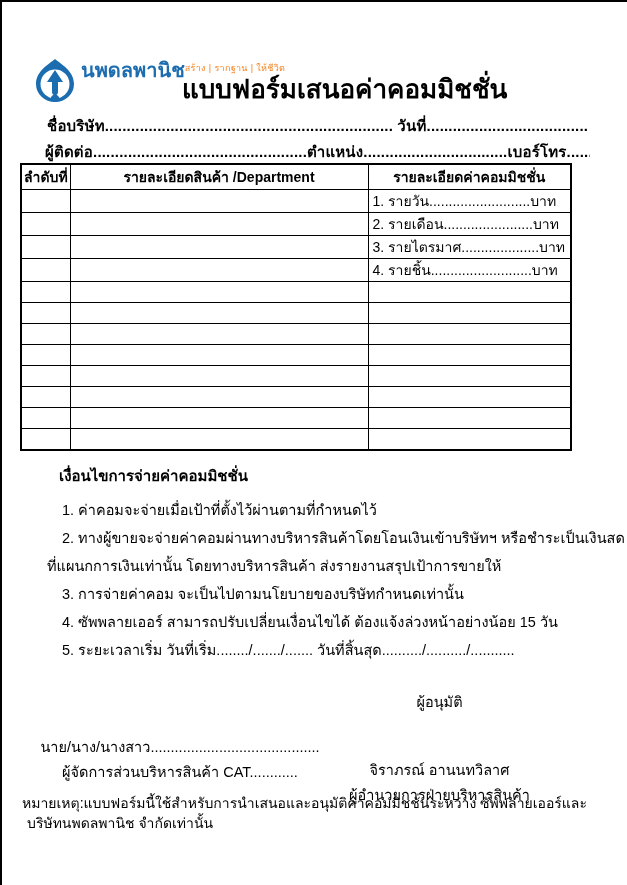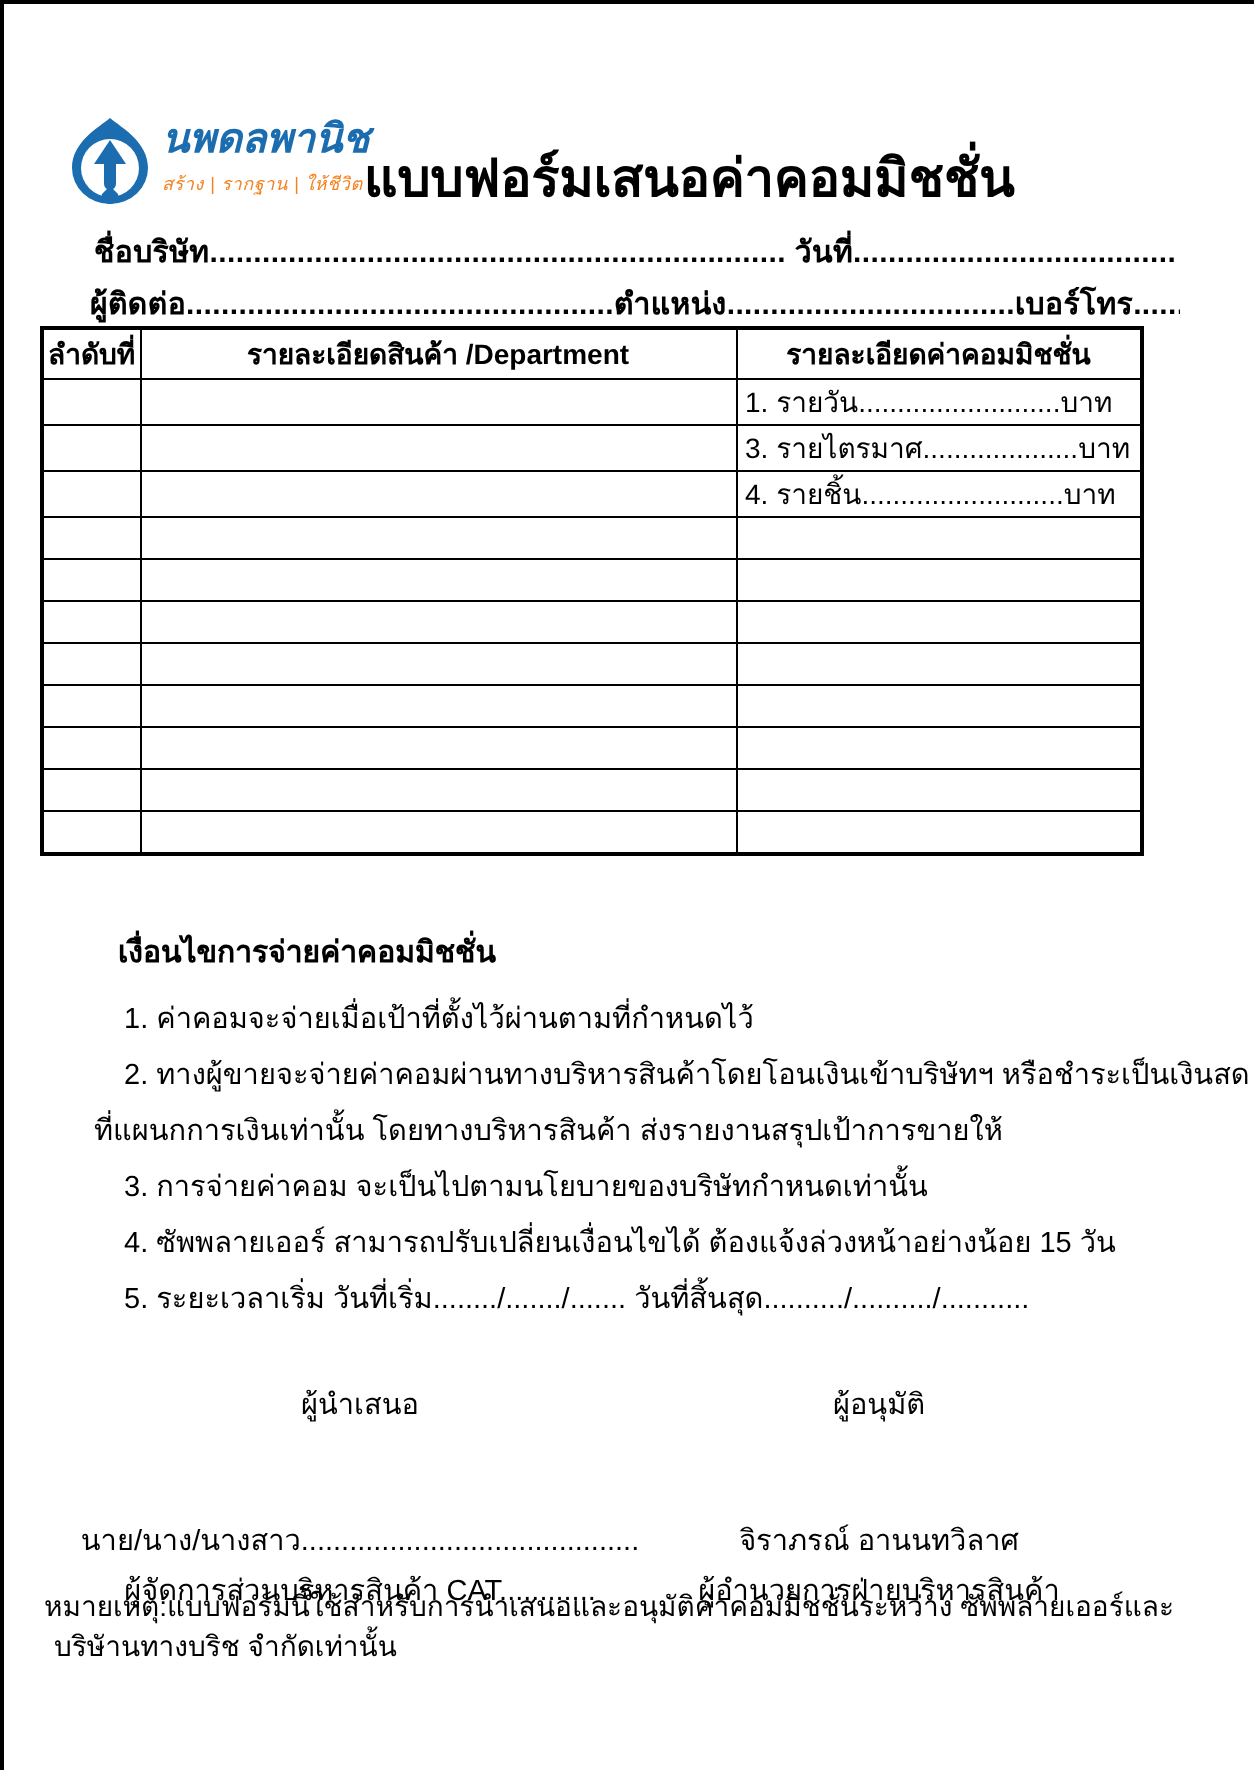--- a/index.html
+++ b/index.html
@@ -13,21 +13,21 @@
   }
   .page{
     position:absolute;top:0;left:0;width:627px;height:885px;
     border-top:2px solid #000;
     border-left:2px solid #000;
     box-sizing:border-box;
   }
   
   .logo-row{position:absolute;top:56px;left:33px;display:flex;align-items:flex-start;}
   .logo-icon{width:40px;height:44px;flex:0 0 auto;}
-  .logo-texts{margin-left:6px;display:flex;flex-direction:column;font-style:italic;}
+  .logo-texts{margin-left:6px;display:flex;}
   .logo-name{font-weight:bold;font-size:20px;line-height:24px;color:#1b6db0;}
   .logo-tagline{font-size:9px;color:#f58220;margin-top:3px;letter-spacing:.3px;}
   .logo-tagline .sep{color:#f58220;margin:0 3px;font-weight:300;}
   .doc-title{
     position:absolute;top:66px;left:180px;
     font-size:26px;font-weight:bold;white-space:nowrap;
   }
   
   .field-line{
     position:absolute;font-size:15px;font-weight:bold;
@@ -112,20 +112,25 @@
     </thead>
     <tbody>
       <tr>
           <td class="c1"></td>
           <td class="c2"></td>
           <td class="c3">1.  รายวัน..........................บาท</td>
         </tr>
       <tr>
           <td class="c1"></td>
           <td class="c2"></td>
+          <td class="c3">2.  รายเดือน.......................บาท</td>
+        </tr>
+      <tr>
+          <td class="c1"></td>
+          <td class="c2"></td>
           <td class="c3">3.  รายไตรมาศ....................บาท</td>
         </tr>
       <tr>
           <td class="c1"></td>
           <td class="c2"></td>
           <td class="c3">4.  รายชิ้น..........................บาท</td>
         </tr>
       <tr>
           <td class="c1"></td>
           <td class="c2"></td>
@@ -174,31 +179,30 @@
     <div class="cond-item">1.  ค่าคอมจะจ่ายเมื่อเป้าที่ตั้งไว้ผ่านตามที่กำหนดไว้</div>
     <div class="cond-item">2.  ทางผู้ขายจะจ่ายค่าคอมผ่านทางบริหารสินค้าโดยโอนเงินเข้าบริษัทฯ หรือชำระเป็นเงินสด</div>
     <div class="cond-item continuation">ที่แผนกการเงินเท่านั้น โดยทางบริหารสินค้า ส่งรายงานสรุปเป้าการขายให้</div>
     <div class="cond-item">3.  การจ่ายค่าคอม จะเป็นไปตามนโยบายของบริษัทกำหนดเท่านั้น</div>
     <div class="cond-item">4.  ซัพพลายเออร์ สามารถปรับเปลี่ยนเงื่อนไขได้ ต้องแจ้งล่วงหน้าอย่างน้อย 15 วัน</div>
     <div class="cond-item">5.  ระยะเวลาเริ่ม    วันที่เริ่ม......../......./.......     วันที่สิ้นสุด........../........../...........</div>
   </div>
 
   <div class="signatures">
     <div class="sig-col left">
-      <div class="sig-role">ผู้นำเสนอ</div>
       <div class="sig-name">นาย/นาง/นางสาว..........................................</div>
       <div class="sig-pos">ผู้จัดการส่วนบริหารสินค้า CAT............</div>
     </div>
     <div class="sig-col right">
       <div class="sig-role">ผู้อนุมัติ</div>
       <div class="sig-name">จิราภรณ์   อานนทวิลาศ</div>
       <div class="sig-pos">ผู้อำนวยการฝ่ายบริหารสินค้า</div>
     </div>
   </div>
 
   <div class="note">
     <div>
       <span class="note-label">หมายเหตุ:</span><span>แบบฟอร์มนี้ใช้สำหรับการนำเสนอและอนุมัติค่าคอมมิชชั่นระหว่าง ซัพพลายเออร์และ</span>
     </div>
-    <div class="note-line2">บริษัานทางบริช จำกัดเท่านั้น</div>
+    <div class="note-line2">บริษัทนพดลพานิช จำกัดเท่านั้น</div>
   </div>
 
 </div>
 
 </body></html>

